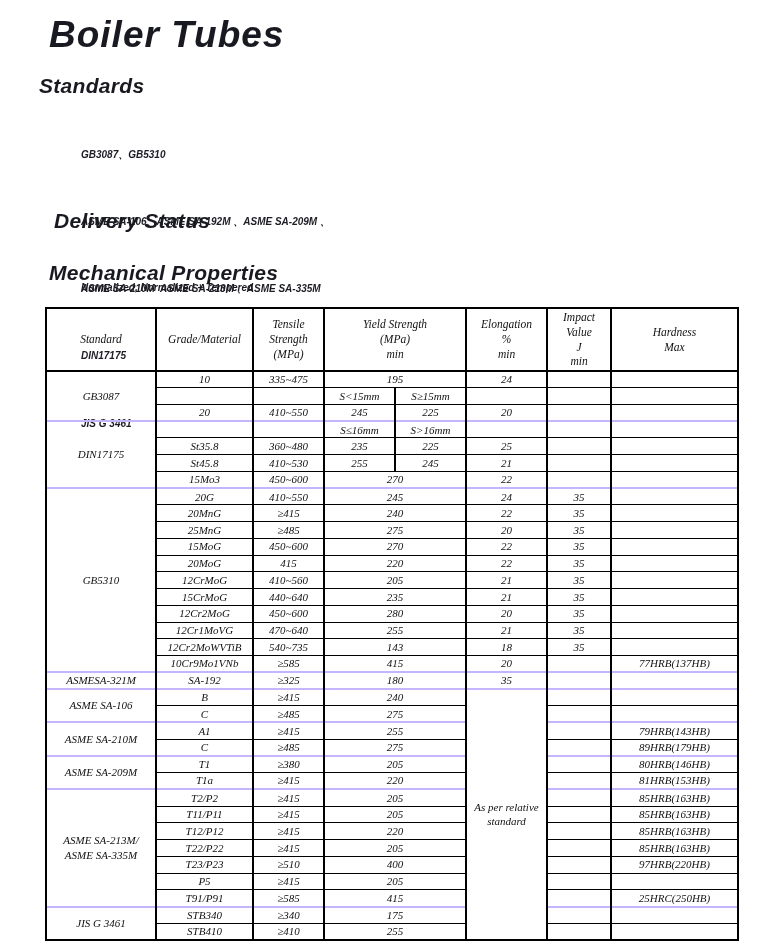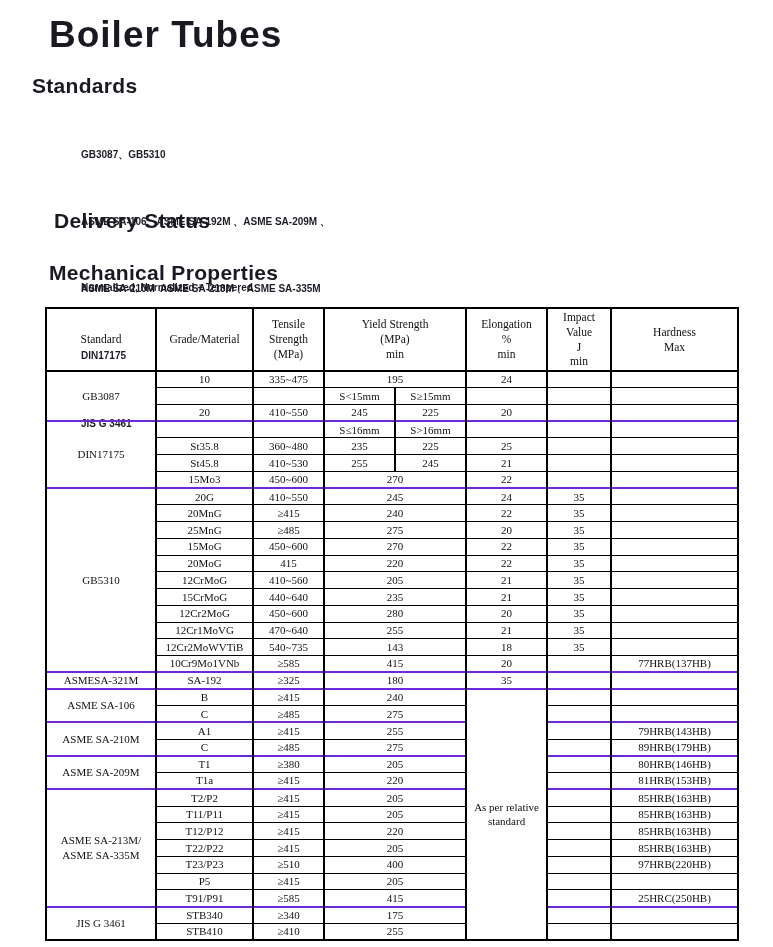--- a/index.html
+++ b/index.html
@@ -3,34 +3,35 @@
 <meta charset="utf-8">
 <style>
   html,body{margin:0;padding:0;background:#ffffff;}
   .page{
     position:relative;
     width:773px;height:947px;
     background:#ffffff;
     color:#1b1b1b;
     font-family:"Liberation Serif",serif;
     overflow:hidden;
+    font-style:italic;
   }
   .title{
     position:absolute;left:49px;top:14px;
     font-family:"Liberation Sans",sans-serif;
     font-weight:700;font-size:37px;letter-spacing:1px;
     color:#191921;
   }
   .h2{
     position:absolute;
     font-family:"Liberation Sans",sans-serif;
     font-weight:700;font-size:21px;letter-spacing:.3px;
     color:#191921;
   }
-  #h-standards{left:32px;top:74px;text-align:center;}
+  #h-standards{left:39px;top:74px;text-align:center;}
   #h-delivery{left:54px;top:209px;}
   #h-mechanical{left:49px;top:261px;}
   .list{
     position:absolute;left:81px;
     font-family:"Liberation Sans",sans-serif;
     font-weight:700;font-size:10px;line-height:22.4px;
     white-space:pre;color:#1c1c24;
   }
   #standards-list{top:99px;}
   #delivery-list{top:232px;}
@@ -46,21 +47,21 @@
     border-left:2px solid #000;border-right:2px solid #000;
     text-align:center;vertical-align:middle;
     padding:0 2px;white-space:pre-line;line-height:1.32;
     font-weight:400;overflow:hidden;
   }
   .props thead th{
     height:61px;font-size:11.5px;line-height:1.28;
     border-bottom:2px solid #000;font-weight:400;
   }
   .props tbody tr{height:16.7px;}
-  .props tbody tr.group-start td{border-top:2px solid #6d28d9;}
+  .props tbody tr.group-start td{border-top:2px solid #c4b5fd;}
 </style>
 </head>
 <body>
 
 <div class="page">
 
   <div class="title">Boiler Tubes</div>
 
   <div class="h2" id="h-standards">Standards</div>
   <div class="list" id="standards-list">

